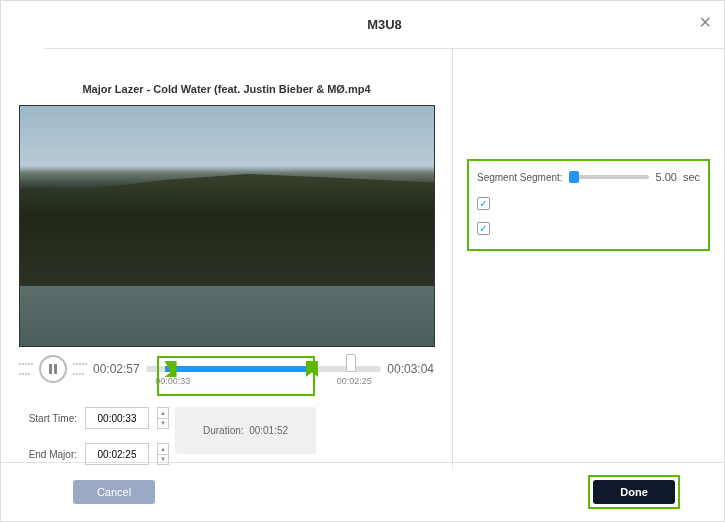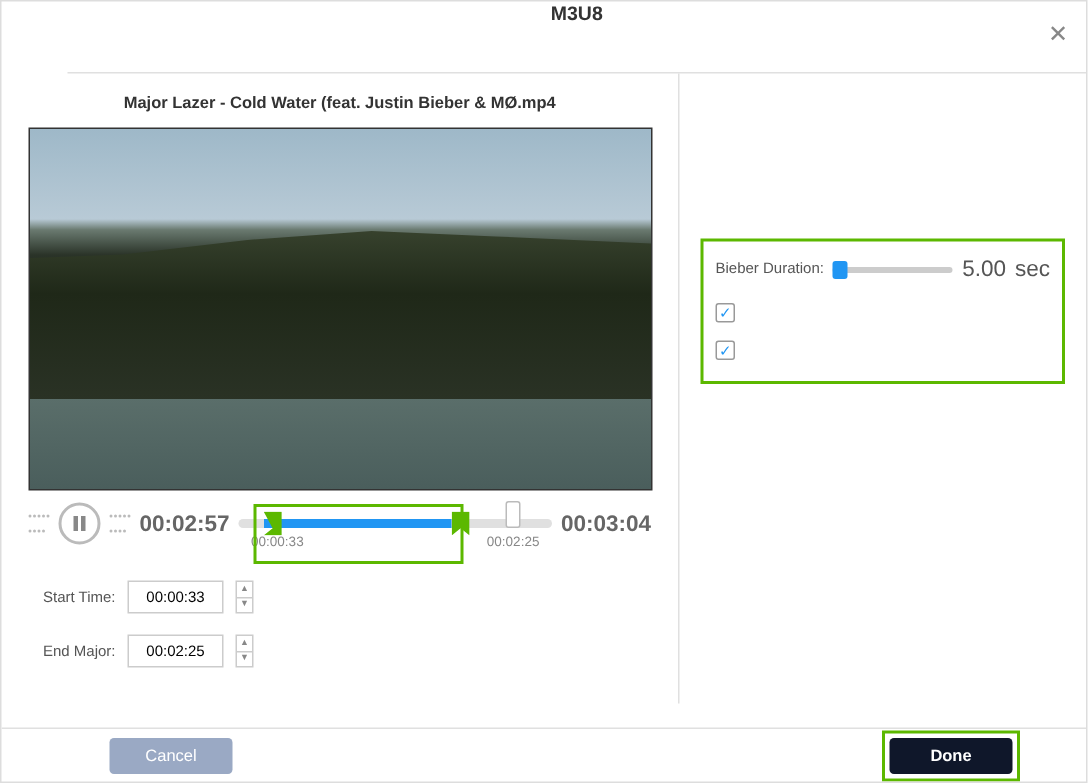--- a/index.html
+++ b/index.html
@@ -1,31 +1,31 @@
 <!DOCTYPE html>
 <html><head>
 <meta charset="utf-8">
 <style>
 * { box-sizing: border-box; margin: 0; padding: 0; font-family: Arial, sans-serif; }
 body { width: 725px; height: 522px; background: #fff; border: 1px solid #ddd; position: relative; overflow: hidden; }
-.header { height: 48px; border-bottom: 1px solid #e0e0e0; display: flex; justify-content: center; position: relative; margin-left: 44px; }
+.header { height: 48px; border-bottom: 1px solid #e0e0e0; display: flex; align-items: center; justify-content: center; position: relative; margin-left: 44px; }
 .header-title { font-size: 13px; font-weight: bold; color: #333; }
 .close-btn { position: absolute; right: 12px; top: 12px; font-size: 16px; color: #888; cursor: pointer; }
 .content { display: flex; height: 420px; }
 .left-panel { width: 452px; padding: 14px 18px; border-right: 1px solid #e0e0e0; }
-.video-title { text-align: center; font-size: 11px; font-weight: bold; color: #333; margin-bottom: 10px; }
+.video-title { text-align: center; font-size: 11px; font-weight: bold; color: #333; margin-bottom: 10px; margin-top: 20px; }
 .video-frame { width: 416px; height: 242px; background: linear-gradient(to bottom, #9eb8c8 0%, #b8cad6 25%, #6a7a70 28%, #2a3328 35%, #1a2218 45%, #4a5850 70%, #3a4a48 100%); border: 1px solid #333; position: relative; overflow: hidden; }
 .cliff { position: absolute; top: 62px; left: 0; width: 100%; height: 120px; background: linear-gradient(to bottom, #3a4530 0%, #1f2818 40%, #2a3225 100%); clip-path: polygon(0 20%, 15% 18%, 35% 10%, 55% 5%, 75% 8%, 100% 12%, 100% 100%, 0 100%); }
 .sea { position: absolute; bottom: 0; left: 0; width: 100%; height: 60px; background: linear-gradient(to bottom, #5a6e6a, #4a5e5c); }
 .playback-row { display: flex; align-items: center; margin-top: 8px; gap: 6px; }
 .play-btn { width: 28px; height: 28px; border: 2px solid #bbb; border-radius: 50%; display: flex; align-items: center; justify-content: center; background: #fff; cursor: pointer; }
 .play-btn svg { width: 10px; height: 10px; }
 .drag-icon { width: 14px; height: 20px; display: flex; flex-wrap: wrap; gap: 1px; align-items: center; }
 .drag-icon span { width: 2px; height: 2px; background: #bbb; border-radius: 50%; }
-.time-label { font-size: 15px; color: #666; font-weight: bold; }
+.time-label { font-size: 12px; color: #666; }
 .slider-wrap { flex: 1; position: relative; height: 26px; }
 .slider-track { position: absolute; top: 10px; left: 0; right: 0; height: 6px; background: #e0e0e0; border-radius: 3px; }
 .slider-fill { position: absolute; top: 10px; left: 8%; width: 60%; height: 6px; background: #2196f3; }
 .slider-highlight { position: absolute; top: 0; left: 5%; width: 67%; height: 40px; border: 2px solid #5cb800; pointer-events: none; }
 .handle { position: absolute; width: 12px; height: 16px; top: 5px; cursor: pointer; }
 .handle-left { left: 8%; background: #5cb800; clip-path: polygon(0 0, 100% 0, 100% 100%, 0 100%, 50% 70%); }
 .handle-right { left: 68%; background: #5cb800; clip-path: polygon(0 0, 100% 0, 100% 100%, 50% 70%, 0 100%); }
 .handle-play { position: absolute; left: 85%; top: -2px; width: 10px; height: 18px; background: #fff; border: 1px solid #bbb; border-radius: 2px; cursor: pointer; }
 .slider-times { display: flex; justify-content: space-between; margin-top: 20px; font-size: 9px; color: #888; padding: 0 4%; }
 .time-controls { display: flex; margin-top: 24px; gap: 6px; align-items: flex-start; }
@@ -36,26 +36,26 @@
 .stepper { width: 12px; height: 22px; border: 1px solid #ccc; display: flex; flex-direction: column; }
 .stepper div { flex: 1; display: flex; align-items: center; justify-content: center; font-size: 6px; color: #888; cursor: pointer; }
 .stepper div:first-child { border-bottom: 1px solid #ccc; }
 .duration-box { background: #f0f0f0; border-radius: 3px; padding: 18px 28px; font-size: 10px; color: #666; }
 .right-panel { flex: 1; padding: 110px 14px 14px 14px; }
 .settings-box { border: 2px solid #5cb800; padding: 10px 8px 14px 8px; }
 .seg-row { display: flex; align-items: center; gap: 6px; margin-bottom: 14px; }
 .seg-label { font-size: 10px; color: #555; }
 .seg-slider { flex: 1; position: relative; height: 4px; background: #ccc; border-radius: 2px; }
 .seg-thumb { position: absolute; left: 0; top: -4px; width: 10px; height: 12px; background: #2196f3; border-radius: 2px; cursor: pointer; }
-.seg-val { font-size: 15px; color: #555; }
+.seg-val { font-size: 11px; color: #555; }
 .check-row { display: flex; align-items: center; gap: 6px; margin-bottom: 12px; }
 .check-row:last-child { margin-bottom: 0; }
 .checkbox { width: 13px; height: 13px; border: 1px solid #999; border-radius: 2px; display: flex; align-items: center; justify-content: center; color: #2196f3; font-size: 10px; cursor: pointer; }
 .check-label { font-size: 10px; color: #555; }
-.footer { position: absolute; bottom: 0; left: 0; right: 0; height: 36px; border-top: 1px solid #e0e0e0; display: flex; align-items: center; justify-content: space-between; padding: 0 44px 0 72px; }
+.footer { position: absolute; bottom: 0; left: 0; right: 0; height: 59px; border-top: 1px solid #e0e0e0; display: flex; align-items: center; justify-content: space-between; padding: 0 44px 0 72px; }
 .btn { width: 82px; height: 24px; border-radius: 3px; font-size: 11px; display: flex; align-items: center; justify-content: center; cursor: pointer; }
 .btn-cancel { background: #9aa9c4; color: #fff; }
 .btn-done { background: #0f172a; color: #fff; font-weight: bold; }
 .done-highlight { border: 2px solid #5cb800; padding: 3px; }
 </style>
 </head>
 <body>
 
 <div class="header">
   <div class="header-title">M3U8</div>
@@ -126,27 +126,30 @@
         </div>
         <div class="time-field">
           <div class="time-field-label">End Major:</div>
           <input class="time-input" value="00:02:25" style="">
           <div class="stepper">
               <div>▲</div>
               <div>▼</div>
             </div>
         </div>
       </div>
+      <div class="duration-box">
+        <span>Duration:</span>&nbsp;&nbsp;<span>00:01:52</span>
+      </div>
     </div>
   </div>
 
   <div class="right-panel">
     <div class="settings-box">
       <div class="seg-row">
-        <span class="seg-label">Bieber Duration:</span>
+        <span class="seg-label">Segment Segment:</span>
         <div class="seg-slider">
           <div class="seg-thumb"></div>
         </div>
         <span class="seg-val">5.00</span>
         <span class="seg-val">sec</span>
       </div>
       <div class="check-row">
         <div class="checkbox">✓</div>
       </div>
       <div class="check-row">

